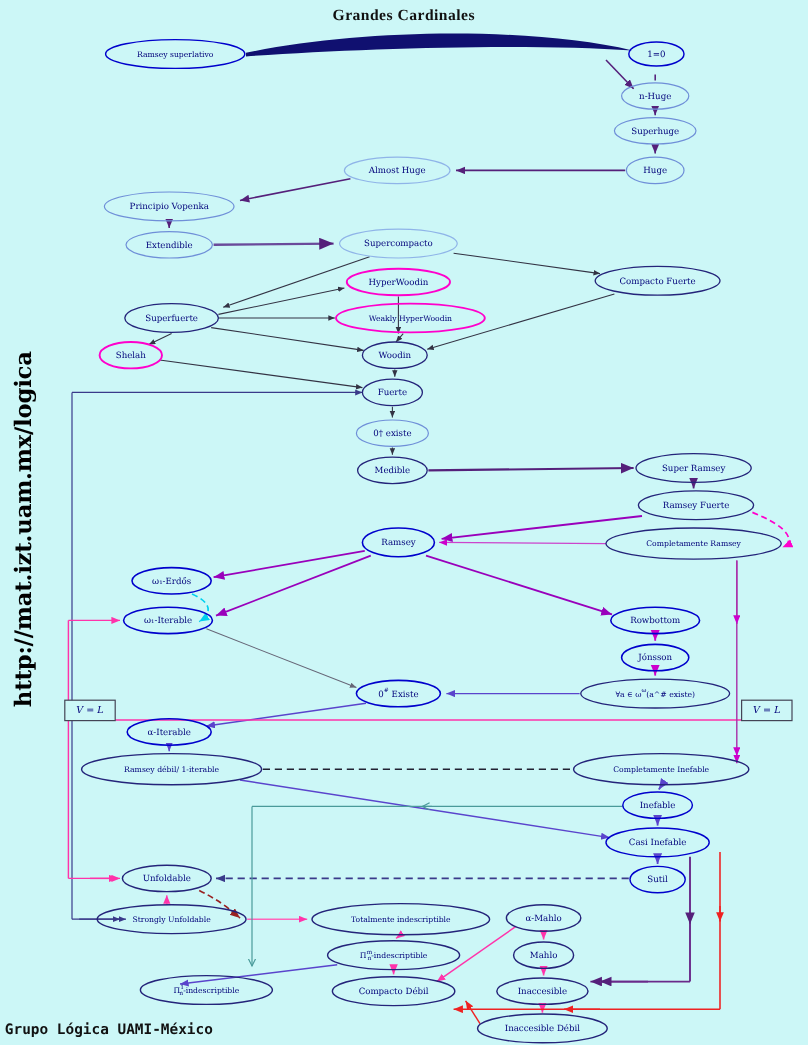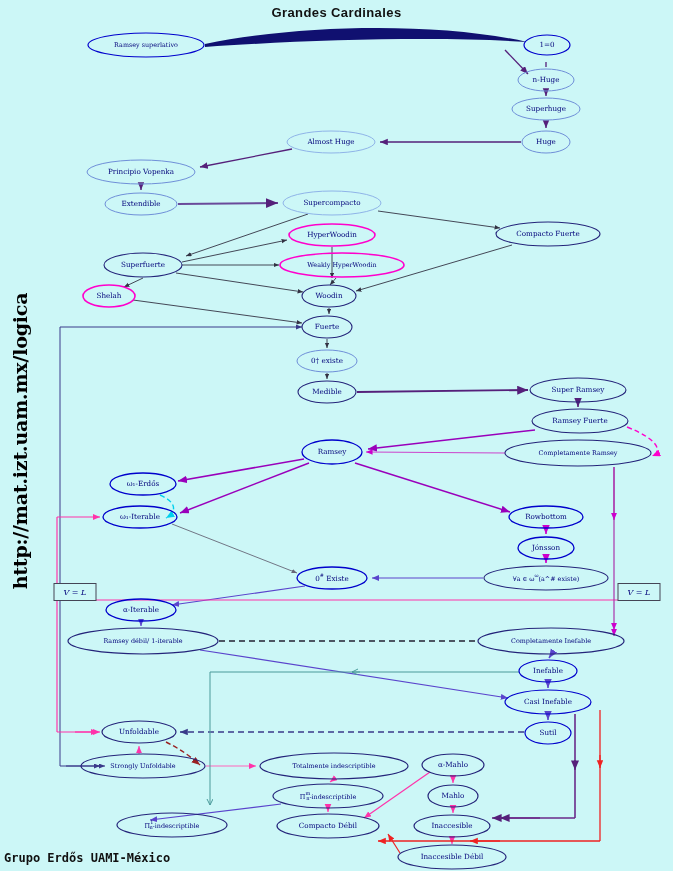--- a/index.html
+++ b/index.html
@@ -19,21 +19,21 @@
     text-anchor:middle;
     dominant-baseline:middle;
     pointer-events:none;
     white-space:pre;
   }
   .nodelabel.small{font-size:6.4px;}
   .title{
     position:absolute;
     left:0;top:5px;width:673px;
     text-align:center;
-    font-family:Liberation Sans, sans-serif;
+    font-family:Liberation Serif, serif;
     font-size:13px;font-weight:bold;
     color:#111111;
     letter-spacing:0.4px;
   }
   .footer{
     position:absolute;
     left:4px;bottom:6px;
     font-family:"DejaVu Sans Mono","Liberation Mono",monospace;
     font-size:12px;font-weight:bold;
     color:#111111;
@@ -59,21 +59,21 @@
     font-style:italic;
   }
 </style>
 </head>
 <body>
 
 <div id="stage">
 
   <div class="title">Grandes Cardinales</div>
   <div class="vurl">http://mat.izt.uam.mx/logica</div>
-  <div class="footer">Grupo Erdős UAMI-México</div>
+  <div class="footer">Grupo Lógica UAMI-México</div>
 
   <svg id="graph" viewBox="0 0 673 871">
     <defs>
       <marker id="ah-purple" markerWidth="7" markerHeight="7" refX="6" refY="2.5" orient="auto">
           <path d="M0,0 L6,2.5 L0,5 z" fill="#55207a"></path>
         </marker>
       <marker id="ah-dark" markerWidth="7" markerHeight="7" refX="6" refY="2.5" orient="auto">
           <path d="M0,0 L6,2.5 L0,5 z" fill="#333344"></path>
         </marker>
       <marker id="ah-mag" markerWidth="7" markerHeight="7" refX="6" refY="2.5" orient="auto">

